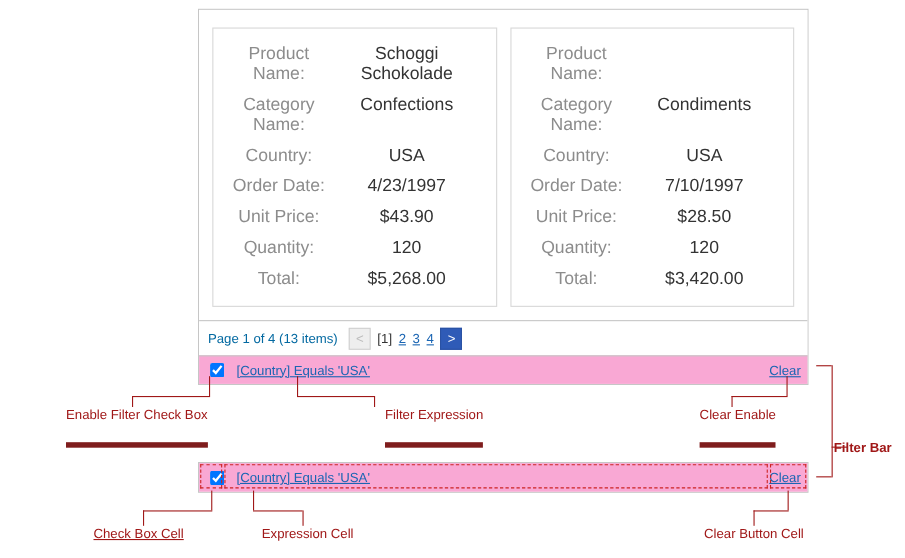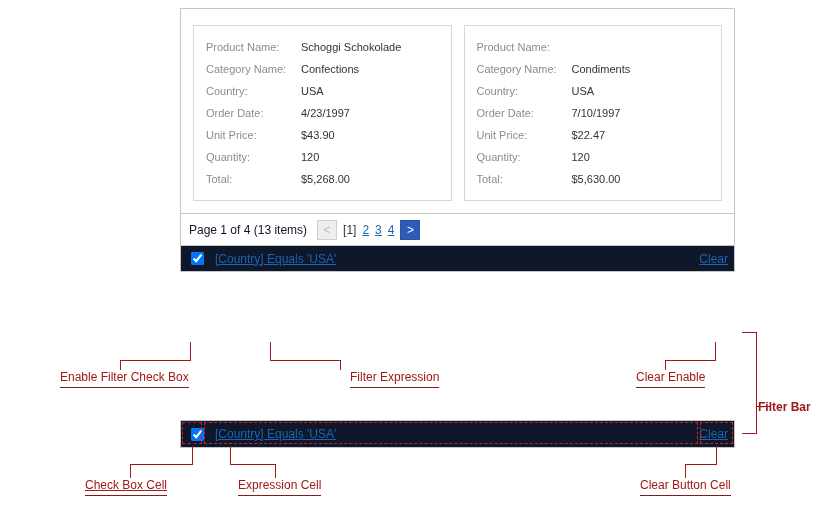--- a/index.html
+++ b/index.html
@@ -24,21 +24,22 @@
   .cards-area {
     padding: 16px 12px 12px 12px;
     display: flex;
     gap: 12px;
     background: #fff;
   }
   .card {
     flex: 1;
     border: 1px solid #d8d8d8;
     padding: 10px 12px;
-    font-size: 11px;
+    font-size: 16px;
+    text-align: center;
   }
   .card-row {
     display: flex;
     padding: 5px 0;
   }
   .card-label {
     width: 95px;
     color: #8c8c8c;
   }
   .card-value {
@@ -48,21 +49,21 @@
   .pager {
     border-top: 1px solid #c6c6c6;
     height: 32px;
     display: flex;
     align-items: center;
     padding: 0 8px;
     gap: 6px;
     background: #fff;
     color: #555;
   }
-  .pager-text { margin-right: 4px; color:#0f172a; }
+  .pager-text { margin-right: 4px; color:#0369a1; }
   .pager-btn {
     display: inline-flex;
     align-items: center;
     justify-content: center;
     width: 20px;
     height: 20px;
     border: 1px solid #d0d0d0;
     color: #666;
     cursor: pointer;
   }
@@ -71,21 +72,21 @@
   .pager-cur {
     color:#333;
   }
   .pager-link {
     color:#1a65b3;
     text-decoration: underline;
     cursor:pointer;
   }
   .filter-bar {
     height: 26px;
-    background: #0f172a;
+    background: #f9a8d4;
     border-top: 1px solid #c6c6c6;
     display: flex;
     align-items: center;
     padding: 0 6px;
     gap: 8px;
     position: relative;
   }
   .filter-bar input[type=checkbox]{
     width:13px; height:13px; cursor:pointer;
   }
@@ -116,21 +117,21 @@
     pointer-events:none;
   }
 
   
   .anno {
     position:absolute;
     color:#a01818;
     font-size:12px;
     white-space:nowrap;
   }
-  .anno.u { border-bottom:1px solid #7f1d1d; padding-bottom:3px; }
+  .anno.u { border-bottom:5px solid #7f1d1d; padding-bottom:18px; }
   .anno.bold { font-weight:bold; }
   
   .line {
     position:absolute;
     background:#a01818;
   }
 </style>
 </head>
 <body>
 
@@ -180,29 +181,29 @@
       <div class="card-row">
           <span class="card-label">Country:</span>
           <span class="card-value">USA</span>
         </div>
       <div class="card-row">
           <span class="card-label">Order Date:</span>
           <span class="card-value">7/10/1997</span>
         </div>
       <div class="card-row">
           <span class="card-label">Unit Price:</span>
-          <span class="card-value">$22.47</span>
+          <span class="card-value">$28.50</span>
         </div>
       <div class="card-row">
           <span class="card-label">Quantity:</span>
           <span class="card-value">120</span>
         </div>
       <div class="card-row">
           <span class="card-label">Total:</span>
-          <span class="card-value">$5,630.00</span>
+          <span class="card-value">$3,420.00</span>
         </div>
     </div>
   </div>
 
   <div class="pager">
     <span class="pager-text">Page 1 of 4 (13 items)</span>
     <span class="pager-btn prev">&lt;</span>
     <span class="pager-cur">[1]</span>
     <span class="pager-link">2</span>
     <span class="pager-link">3</span>

